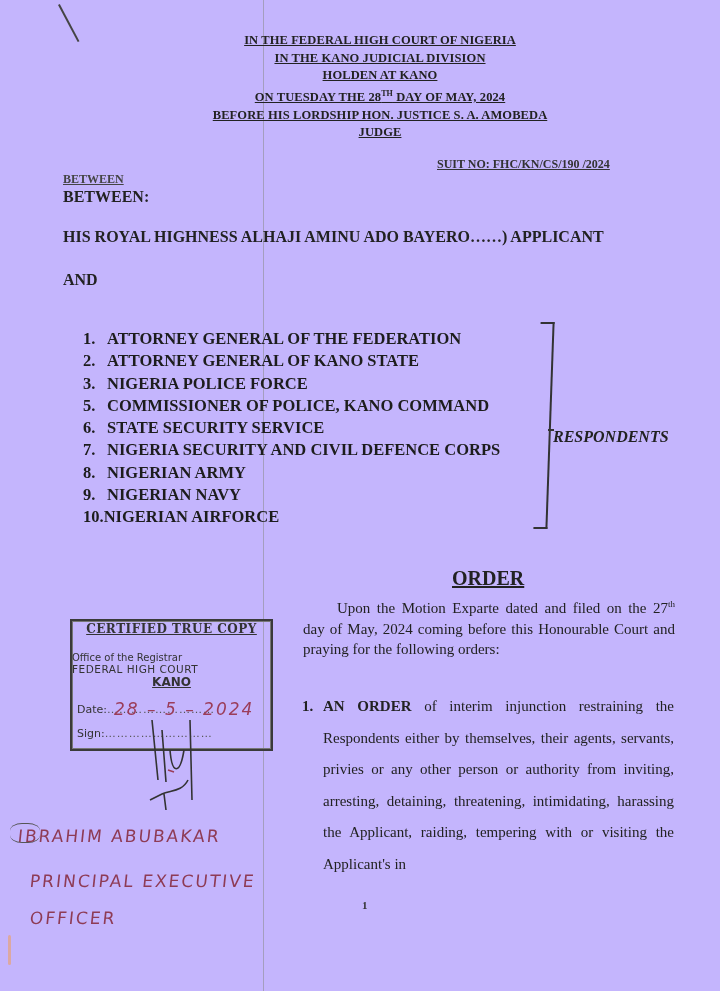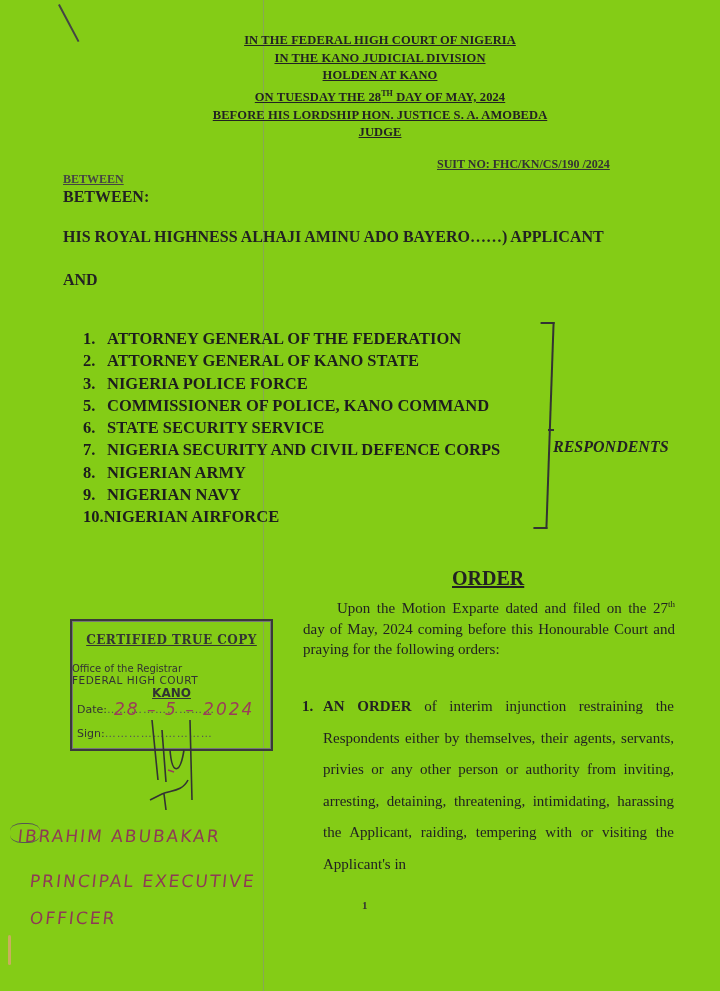--- a/index.html
+++ b/index.html
@@ -3,21 +3,21 @@
 <meta charset="utf-8">
 <style>
   html, body { margin: 0; padding: 0; }
   body {
     width: 720px; height: 991px; overflow: hidden;
     background: #ffffff;
     position: relative;
     font-family: "Liberation Serif", "DejaVu Serif", serif;
     color: #1a1a1a;
   }
-  .page { position: absolute; inset: 0; background: #84cc16; }
+  .page { position: absolute; inset: 0; background: #c4b5fd; }
   .fold-line {
     position: absolute; left: 263px; top: 0; width: 1px; height: 991px;
     background: #8a8a8a; opacity: .55;
   }
   .pen-stroke {
     position: absolute; left: 58px; top: 5px; width: 2px; height: 42px;
     background: #444; transform: rotate(-28deg); transform-origin: top left;
   }
   .header-block {
     position: absolute; left: 170px; top: 32px; width: 420px;
@@ -56,21 +56,21 @@
   .respondent-list .num { display: inline-block; width: 24px; }
   .bracket {
     position: absolute; left: 537px; top: 322px; width: 12px; height: 203px;
     border-right: 2px solid #333; border-top: 2px solid #333; border-bottom: 2px solid #333;
     transform: skewX(-2deg);
   }
   .bracket-tick {
     position: absolute; left: 548px; top: 429px; width: 6px; height: 2px; background: #333;
   }
   .respondents-label {
-    position: absolute; left: 553px; top: 438px;
+    position: absolute; left: 553px; top: 428px;
     font-weight: bold; font-style: italic; font-size: 16px; color: #222;
   }
   .order-title {
     position: absolute; left: 452px; top: 567px;
     font-weight: bold; font-size: 20px; text-decoration: underline; color: #222;
   }
   .order-intro {
     position: absolute; left: 303px; top: 594px; width: 372px;
     font-size: 15px; line-height: 20.5px; text-align: justify; color: #222;
   }
@@ -86,21 +86,21 @@
   .page-number {
     position: absolute; left: 362px; top: 899px; font-size: 11px; font-weight: bold; color: #333;
   }
   .stamp {
     position: absolute; left: 70px; top: 619px; width: 199px; height: 128px;
     border: 2px solid #3a3a3a; box-shadow: inset 0 0 0 1px #777;
     font-family: "DejaVu Sans", sans-serif; color: #333; background: transparent;
   }
   .stamp-title {
     text-align: center; font-weight: bold; font-size: 12px; letter-spacing: .5px;
-    margin-top: 12px; font-family: "DejaVu Serif", serif; text-decoration: underline;
+    margin-top: 1px; font-family: "DejaVu Serif", serif; text-decoration: underline;
   }
   .stamp-office { text-align: left; font-size: 10px; margin-top: 16px; }
   .stamp-court { font-size: 10.5px; letter-spacing: .5px; margin-top: 0px; }
   .stamp-city { text-align: center; font-size: 12px; font-weight: bold; text-decoration: underline; }
   .stamp-row { position: absolute; left: 5px; font-size: 11px; white-space: nowrap; }
   .stamp-row.date { top: 82px; }
   .stamp-row.sign { top: 106px; }
   .dots { letter-spacing: 1px; color: #555; }
   .stamp-date-hand {
     position: absolute; left: 42px; top: 78px; font-family: "DejaVu Sans", sans-serif;

